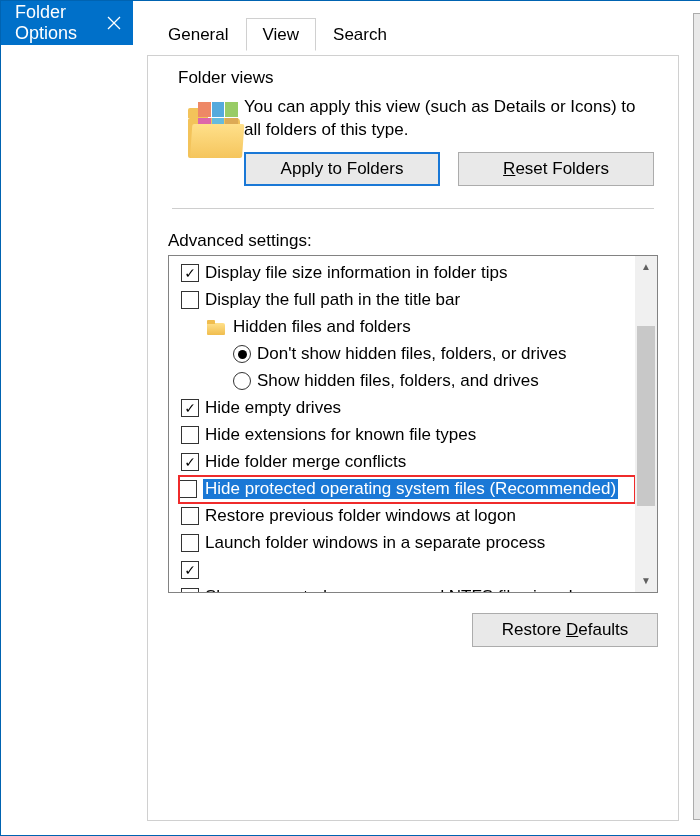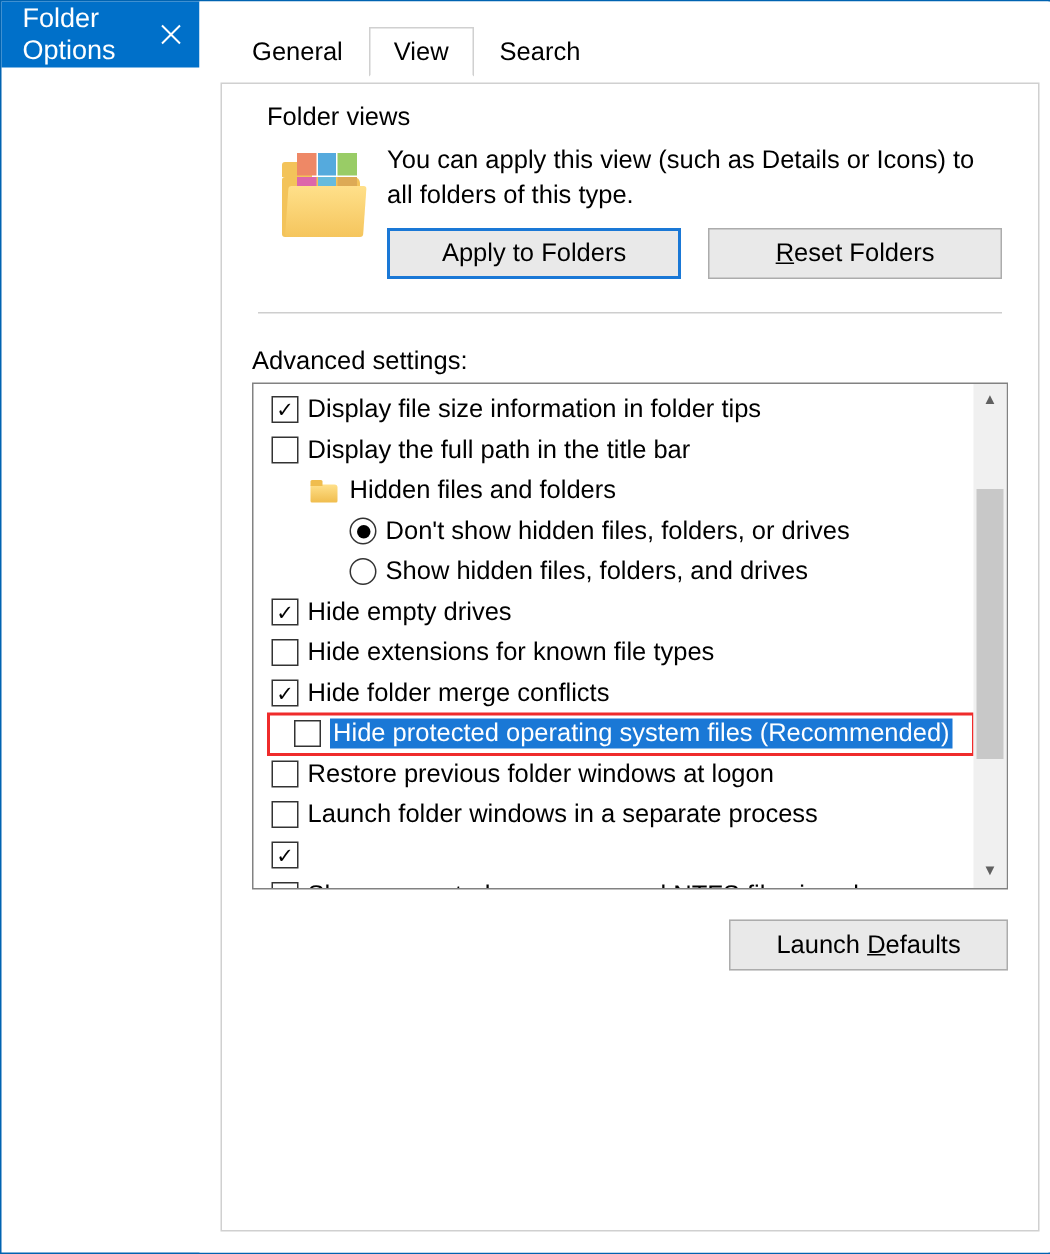--- a/index.html
+++ b/index.html
@@ -78,21 +78,20 @@
   }
   .groupbox-label {
     font-size:17px;
     color:#000;
     margin-left:10px;
     margin-bottom:2px;
   }
   .fv-row {
     display:flex;
     align-items:flex-start;
-    gap: 14px;
     padding: 6px 4px 14px 20px;
   }
   .folder-icon {
     width:56px; height:56px;
     position:relative;
     margin-top:6px;
   }
   .folder-back {
     position:absolute; left:0; bottom:0;
     width:52px; height:40px;
@@ -215,21 +214,21 @@
     background:#f0bd4e;border-radius:1px 1px 0 0;
   }
   .li.selected .lbl{
     background:#1a78d6;
     color:#fff;
     padding:0 2px;
   }
   .li.highlight-box{
     outline:2px solid #ef2b2b;
     outline-offset:-1px;
-    padding-left:17px;
+    padding-left:0;
     margin-left:-2px;
   }
   .restore-row{
     display:flex; justify-content:flex-end;
     margin-top:20px;
   }
   .btn-restore{ width:186px; }
   .bottom-buttons{
     display:flex; justify-content:flex-end;
     gap:12px;
@@ -352,21 +351,21 @@
             </div>
           </div>
         <div class="list-scroll">
           <div class="arrow up">▲</div>
           <div class="thumb"></div>
           <div class="arrow down">▼</div>
         </div>
       </div>
 
       <div class="restore-row">
-        <button class="btn btn-restore"><span>Launch </span><span class="underline">D</span><span>efaults</span></button>
+        <button class="btn btn-restore"><span>Restore </span><span class="underline">D</span><span>efaults</span></button>
       </div>
 
     </div>
   </div>
 
   <div class="bottom-buttons">
     <button class="btn btn-bottom">OK</button>
     <button class="btn btn-bottom"><span class="underline">A</span><span>pply</span></button>
   </div>
 </div>

